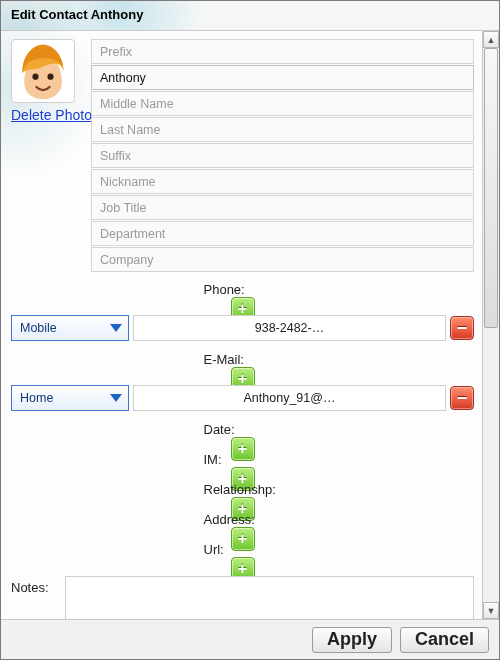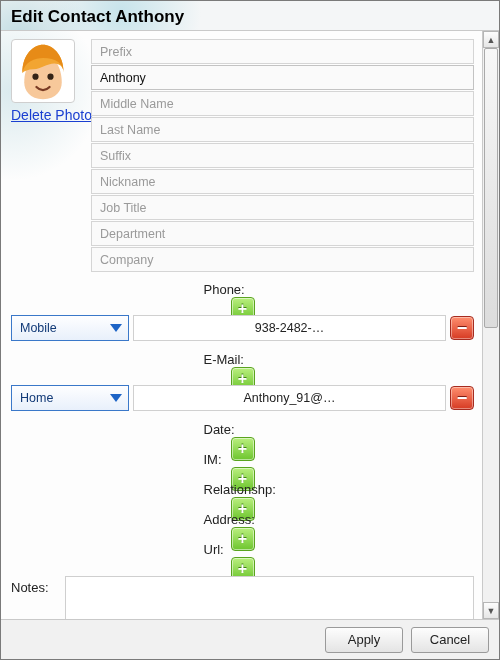--- a/index.html
+++ b/index.html
@@ -9,21 +9,21 @@
     font-family: "Segoe UI", Tahoma, Arial, sans-serif;
     font-size: 13px;
     color: #333;
     background: #fff;
   }
   .window { width: 500px; height: 660px; border: 1px solid #7a7a7a; display: flex; flex-direction: column; }
   .titlebar {
     height: 30px;
     padding: 6px 10px;
     font-weight: bold;
-    font-size: 17px;
+    font-size: 13px;
     color: #000;
     background:
       radial-gradient(circle at 20px 40px, rgba(155,200,210,0.6), transparent 70px),
       radial-gradient(circle at 120px 10px, rgba(180,220,230,0.7), transparent 80px),
       #f4f6f7;
     border-bottom: 1px solid #c9c9c9;
   }
   .content-area {
     flex: 1;
     display: flex;
@@ -130,21 +130,21 @@
   .footer {
     height:40px; border-top:1px solid #c9c9c9;
     background:#f1f1f1;
     display:flex; align-items:center; justify-content:flex-end;
     padding:0 10px; gap:8px;
   }
   .dlg-btn {
     min-width:78px; height:26px; padding:0 14px;
     background:linear-gradient(#fdfdfd,#e4e4e4);
     border:1px solid #9a9a9a; border-radius:3px;
-    font-size:13px; color:#222; cursor:pointer;
+    font-size:18px; color:#222; cursor:pointer;font-weight:bold;
   }
 </style>
 </head>
 <body>
 
 <div class="window">
 
   <div class="titlebar">Edit Contact Anthony</div>
 
   <div class="content-area">

